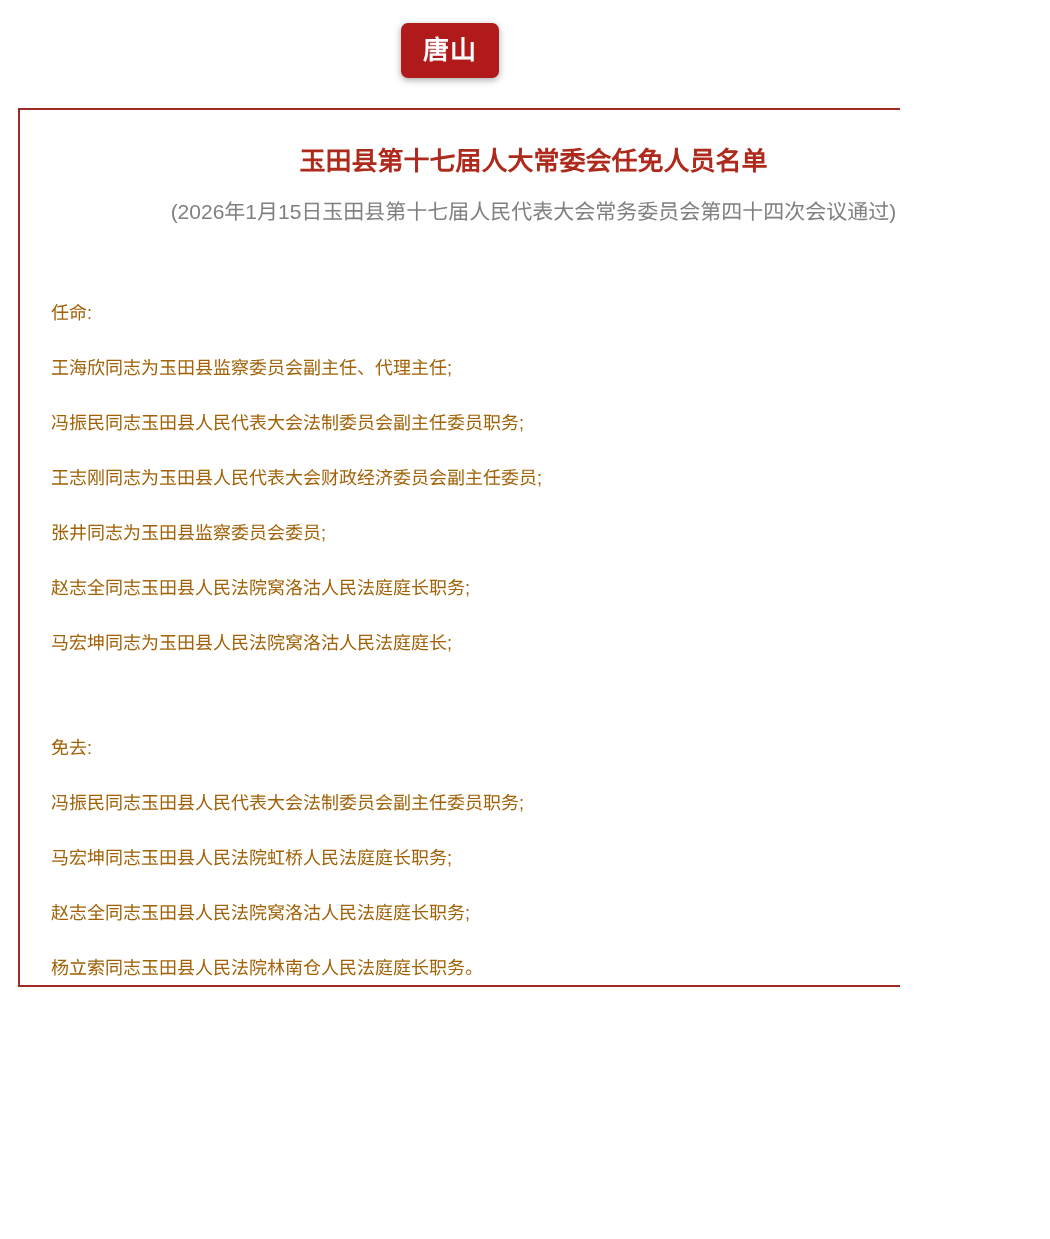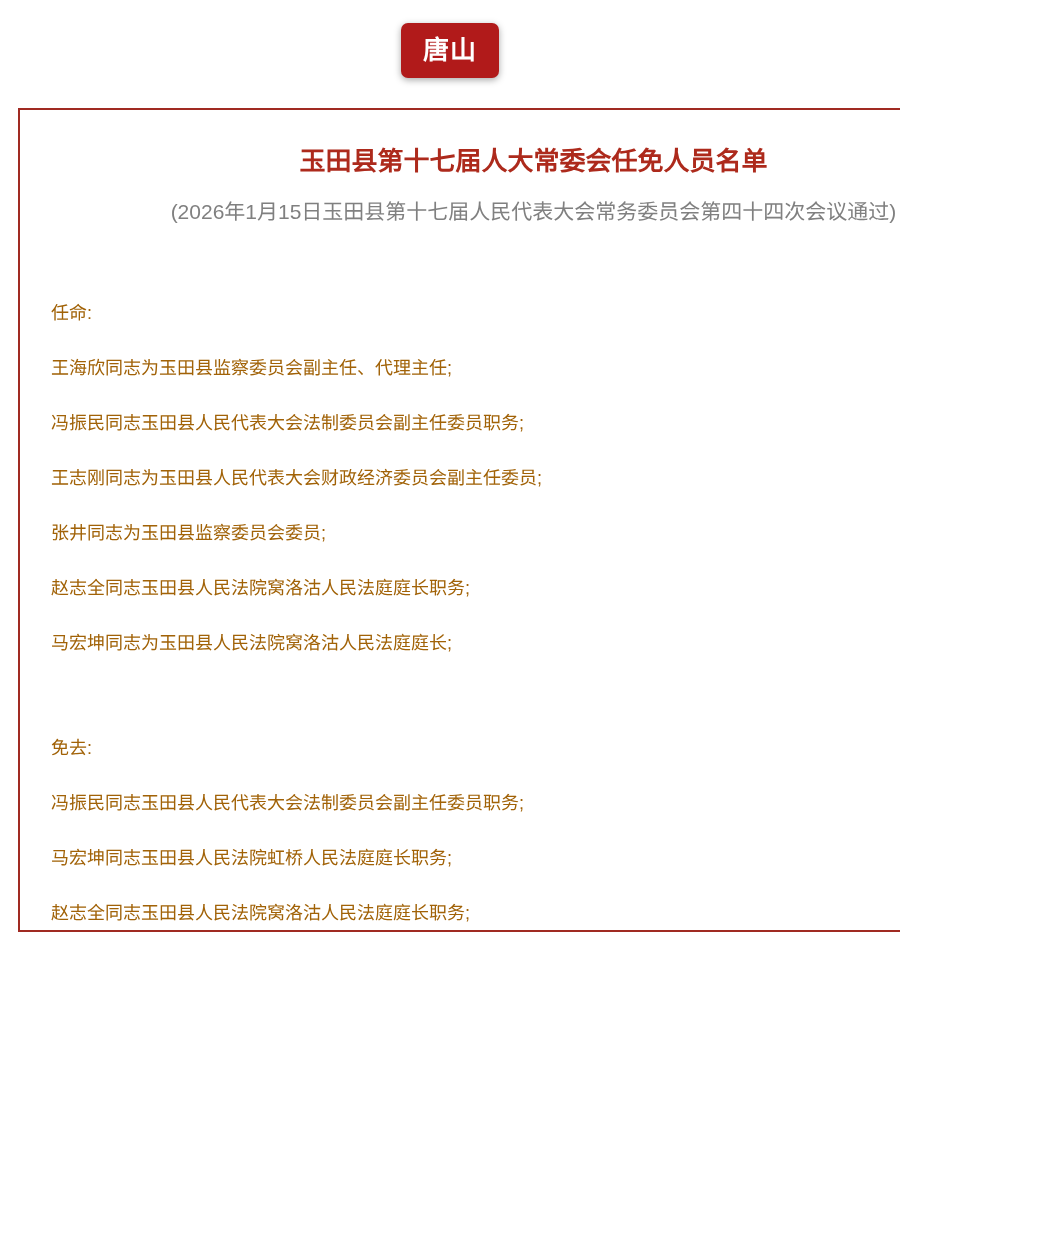--- a/index.html
+++ b/index.html
@@ -94,16 +94,17 @@
       <p>王志刚同志为玉田县人民代表大会财政经济委员会副主任委员;</p>
       <p>张井同志为玉田县监察委员会委员;</p>
       <p>赵志全同志玉田县人民法院窝洛沽人民法庭庭长职务;</p>
       <p>马宏坤同志为玉田县人民法院窝洛沽人民法庭庭长;</p>
 
       <p class="section-heading-2">免去:</p>
 
       <p>冯振民同志玉田县人民代表大会法制委员会副主任委员职务;</p>
       <p>马宏坤同志玉田县人民法院虹桥人民法庭庭长职务;</p>
       <p>赵志全同志玉田县人民法院窝洛沽人民法庭庭长职务;</p>
+      <p>杨立索同志玉田县人民法院林南仓人民法庭庭长职务。</p>
 
     </div>
   </div>
 </div>
 
 </body></html>

